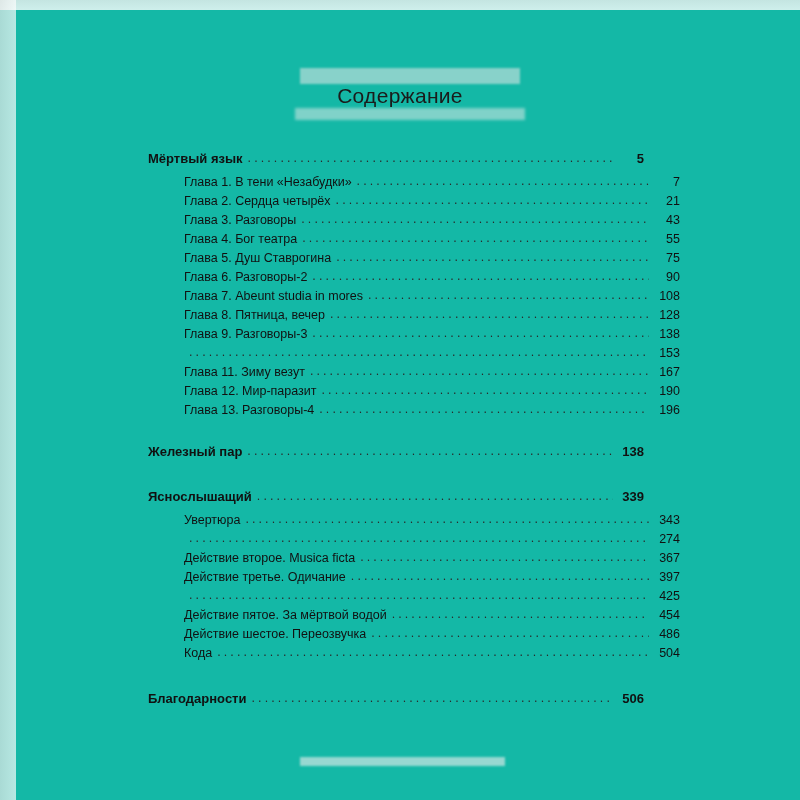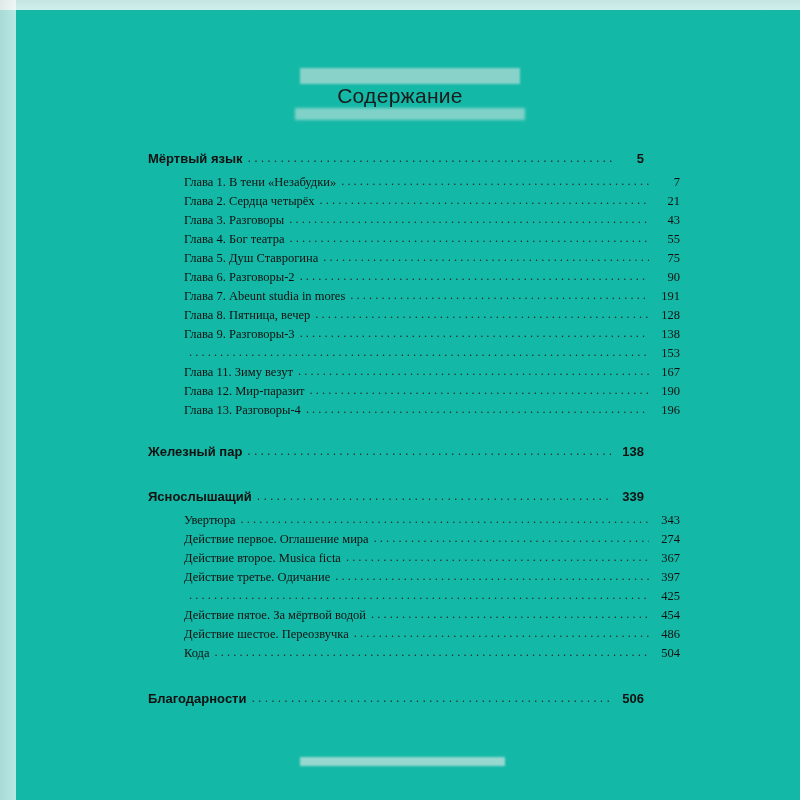--- a/index.html
+++ b/index.html
@@ -123,21 +123,20 @@
   .part .page-num {
     font-weight: bold;
     font-size: 13px;
   }
   .part {
     margin-bottom: 10px;
   }
   .chapter {
     padding-left: 36px;
     margin-bottom: 6.5px;
-    font-family: Liberation Serif, serif;
   }
   .chapter .label,
   .chapter .page-num {
     font-size: 12.5px;
   }
   .gap-md { height: 22px; }
   .gap-lg { height: 26px; }
 </style>
 </head>
 <body>
@@ -186,21 +185,21 @@
       <span class="page-num">75</span>
     </div>
     <div class="row chapter">
       <span class="label">Глава 6. Разговоры-2</span>
       <span class="dots">........................................................................................................</span>
       <span class="page-num">90</span>
     </div>
     <div class="row chapter">
       <span class="label">Глава 7. Abeunt studia in mores</span>
       <span class="dots">........................................................................................................</span>
-      <span class="page-num">191</span>
+      <span class="page-num">108</span>
     </div>
     <div class="row chapter">
       <span class="label">Глава 8. Пятница, вечер</span>
       <span class="dots">........................................................................................................</span>
       <span class="page-num">128</span>
     </div>
     <div class="row chapter">
       <span class="label">Глава 9. Разговоры-3</span>
       <span class="dots">........................................................................................................</span>
       <span class="page-num">138</span>
@@ -240,21 +239,20 @@
       <span class="dots">........................................................................................................</span>
       <span class="page-num">339</span>
     </div>
 
     <div class="row chapter">
       <span class="label">Увертюра</span>
       <span class="dots">........................................................................................................</span>
       <span class="page-num">343</span>
     </div>
     <div class="row chapter">
-      <span class="label">Действие первое. Оглашение мира</span>
       <span class="dots">........................................................................................................</span>
       <span class="page-num">274</span>
     </div>
     <div class="row chapter">
       <span class="label">Действие второе. Musica ficta</span>
       <span class="dots">........................................................................................................</span>
       <span class="page-num">367</span>
     </div>
     <div class="row chapter">
       <span class="label">Действие третье. Одичание</span>

